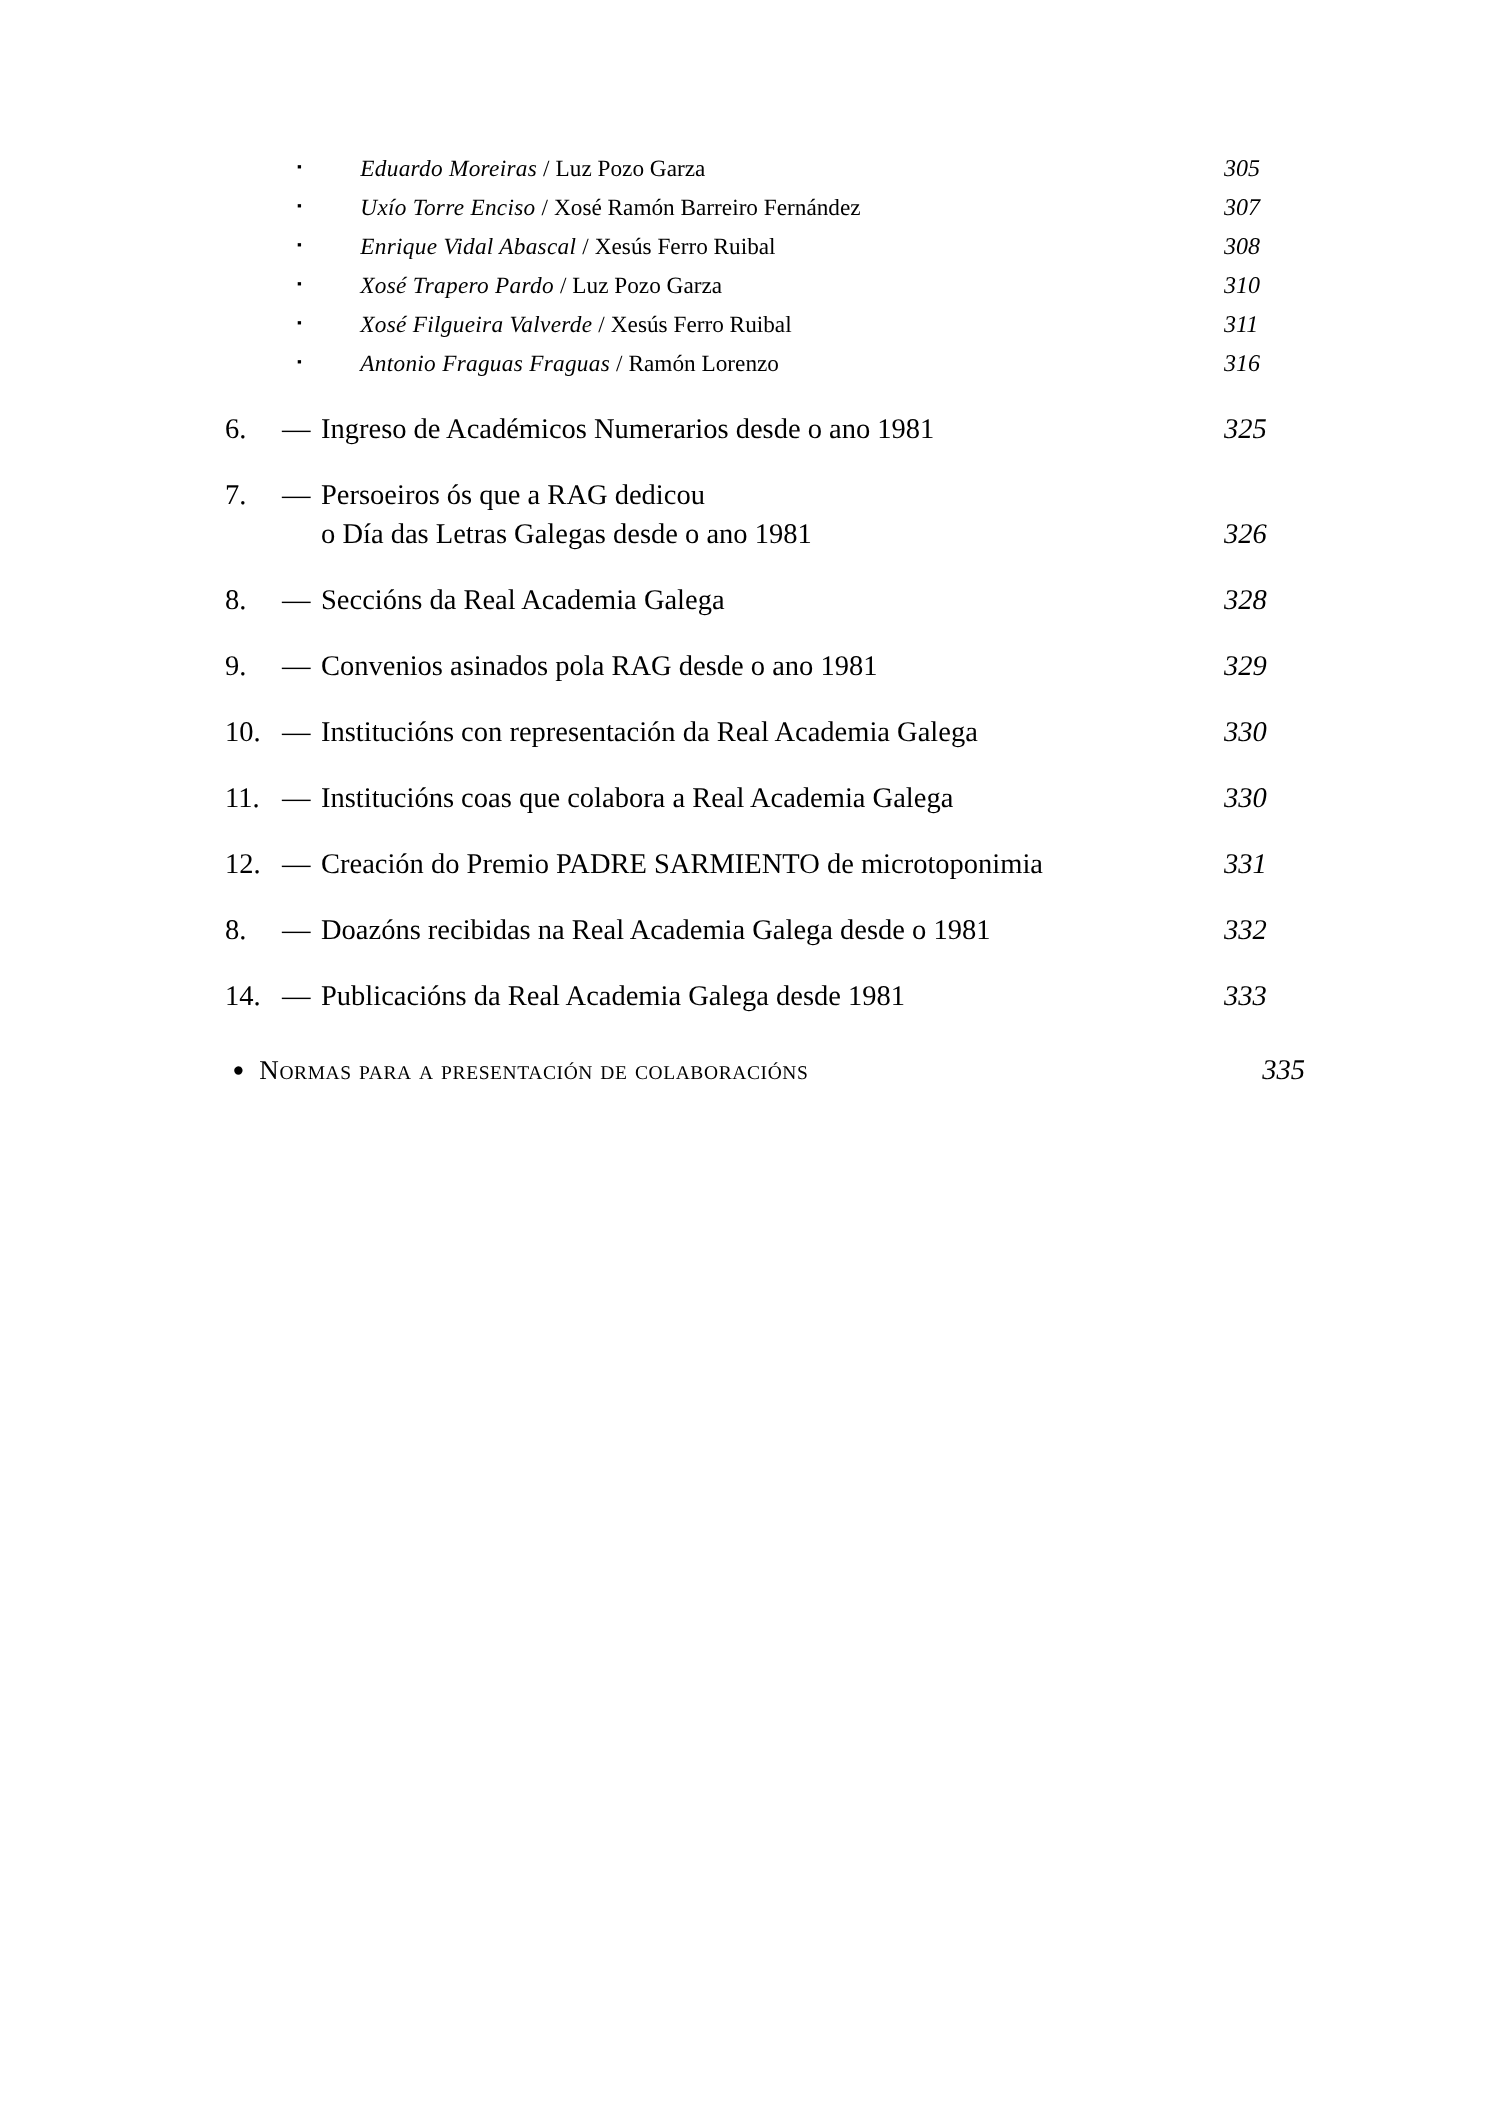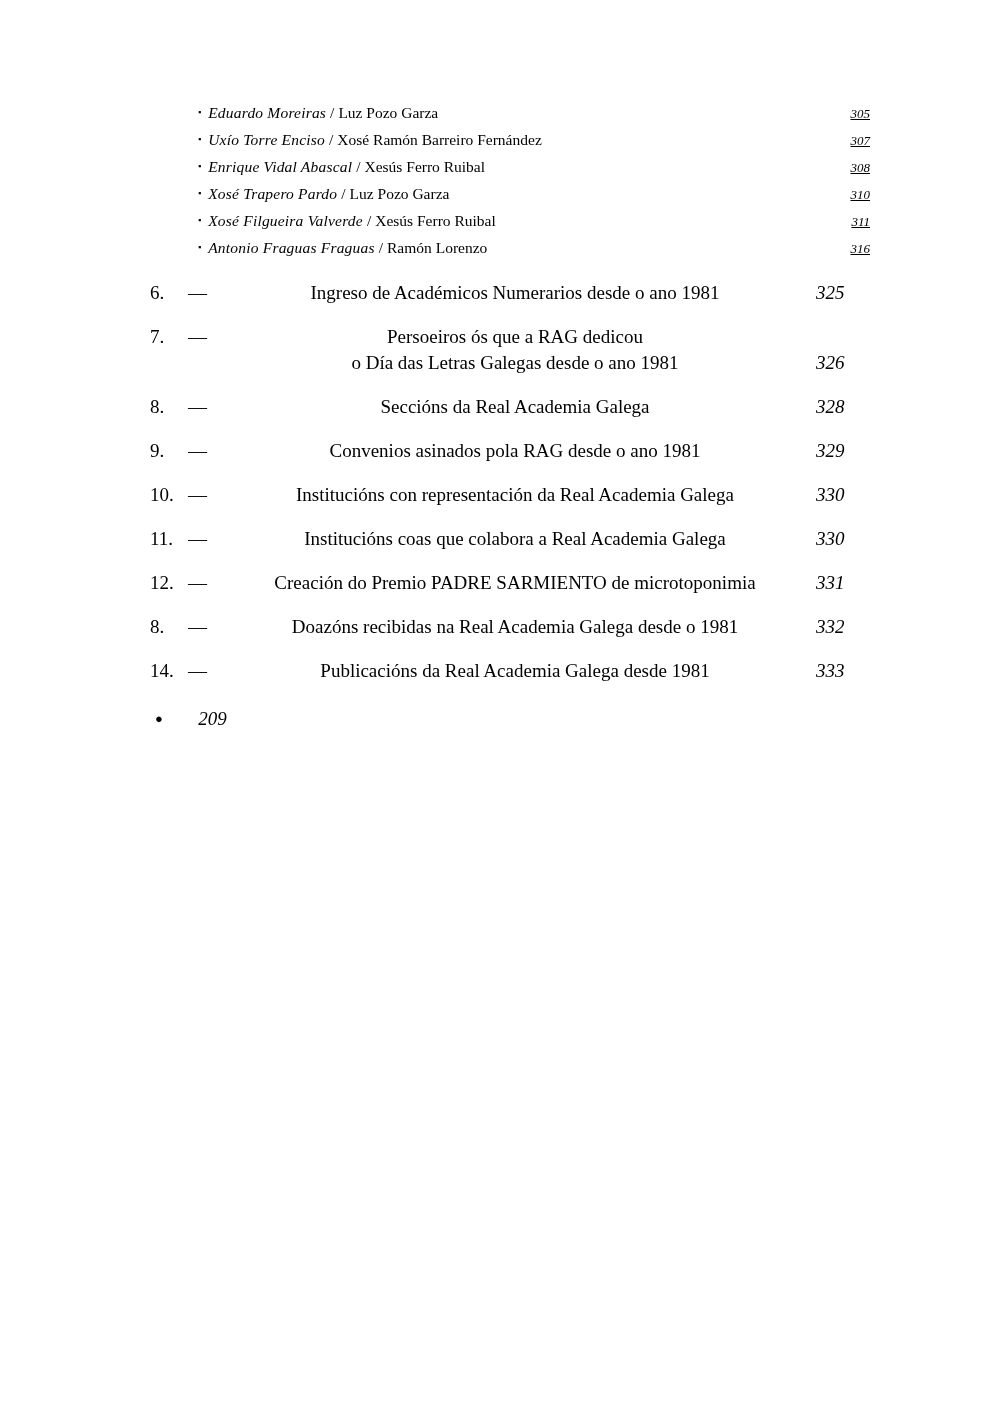--- a/index.html
+++ b/index.html
@@ -44,40 +44,40 @@
   .sub-entry .bullet {
     font-size: 9px;
     line-height: 1;
     margin-right: 7px;
     position: relative;
     top: -3px;
   }
   .sub-entry .author {
     font-style: italic;
     letter-spacing: 0.2px;
+    margin-left: 32px;
   }
   .sub-entry .sep {
     margin: 0 4px;
     font-style: normal;
   }
   .sub-entry .by {
     font-style: normal;
     font-size: 15.5px;
     text-align: center;
   }
   .sub-entry .filler {
     flex: 1 1 auto;
   }
   .sub-entry .pg {
     font-style: italic;
-    font-size: 13px;
+    font-size: 16px;
     width: 54px;
-    text-align: right;
-    flex: 0 0 auto;
-    text-decoration: underline;
+    text-align: left;
+    flex: 0 0 auto;
   }
 
   
   .num-entry {
     display: flex;
     align-items: baseline;
     margin-top: 18px;
     font-size: 19px;
     line-height: 26px;
   }
@@ -87,21 +87,20 @@
     text-align: left;
     font-size: 19px;
   }
   .num-entry .dash {
     width: 26px;
     flex: 0 0 auto;
   }
   .num-entry .txt {
     flex: 1 1 auto;
     white-space: pre-line;
-    text-align: center;
   }
   .num-entry .pg {
     font-style: italic;
     font-size: 19px;
     width: 54px;
     text-align: left;
     flex: 0 0 auto;
     align-self: flex-end;
   }
 
@@ -253,17 +252,18 @@
 
     <div class="num-entry">
       <span class="num">14.</span>
       <span class="dash">—</span>
       <span class="txt">Publicacións da Real Academia Galega desde 1981</span>
       <span class="pg">333</span>
     </div>
 
     <div class="final-entry">
       <span class="dot">●</span>
-      <span class="pg">209</span>
+      <span class="txt">Normas para a presentación de colaboracións</span>
+      <span class="pg">335</span>
     </div>
 
   </div>
 </div>
 
 </body></html>

